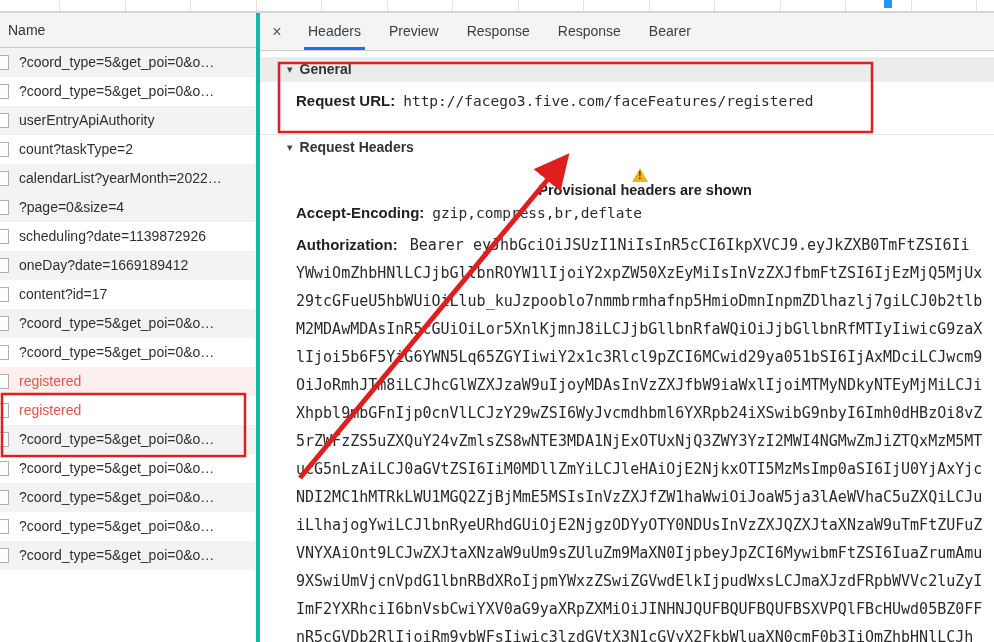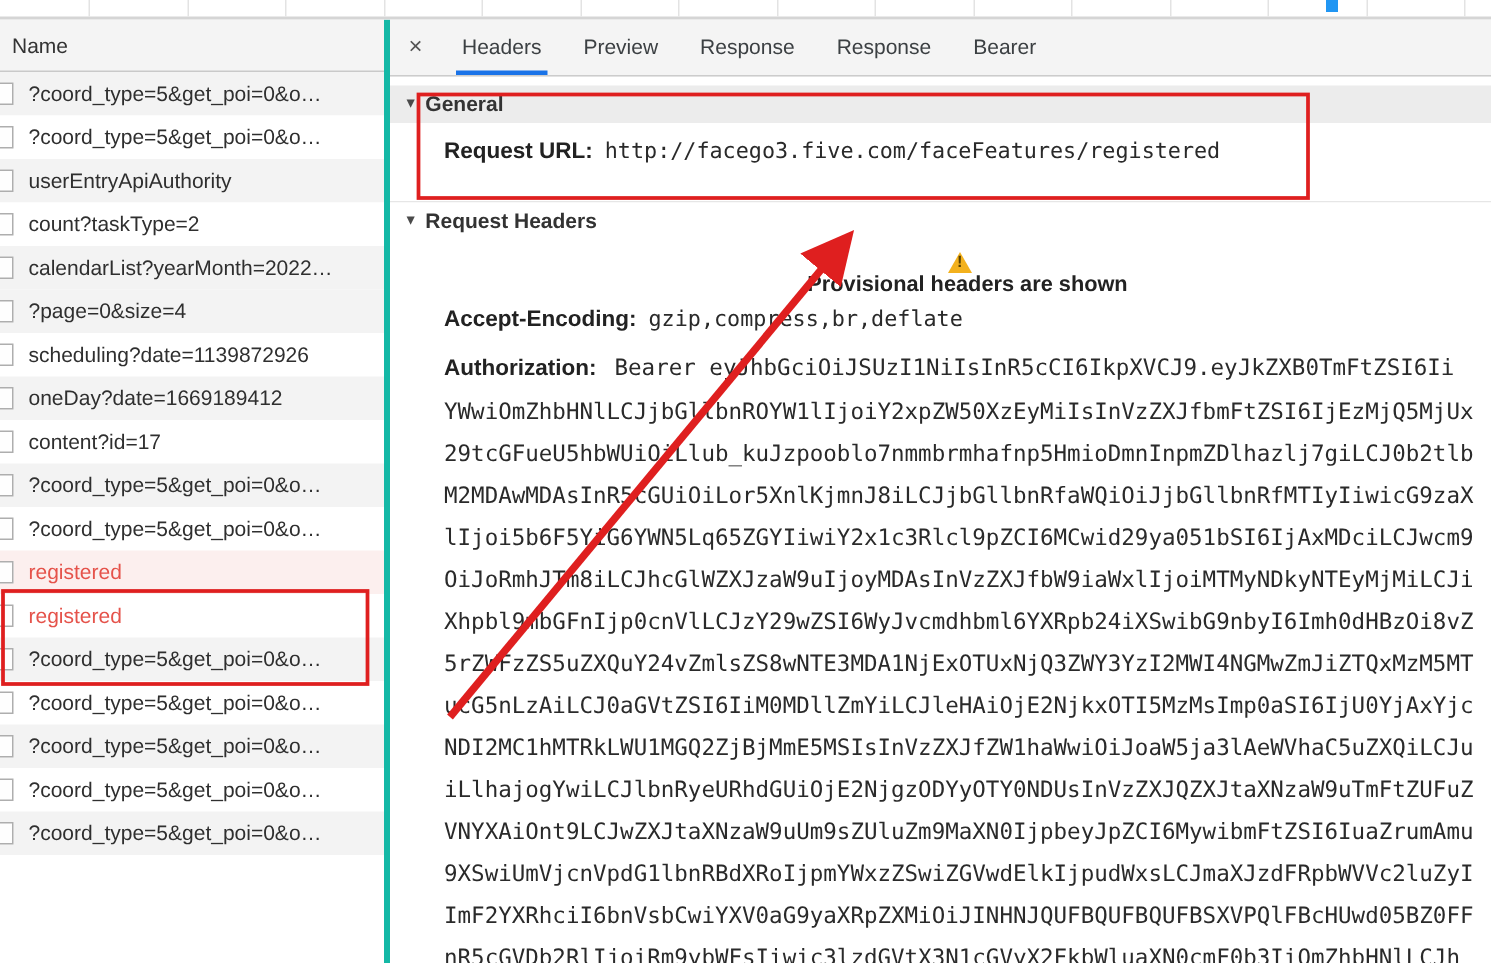--- a/index.html
+++ b/index.html
@@ -30,21 +30,21 @@
 
   
   .right-panel{flex:1;background:#fff;overflow:hidden;position:relative;}
   .tab-bar{height:37px;background:#f4f4f4;border-bottom:1px solid #ccc;display:flex;align-items:stretch;}
   .close-btn{width:34px;text-align:center;line-height:37px;font-size:16px;color:#555;cursor:pointer;}
   .tab{position:relative;padding:0 14px;line-height:37px;font-size:14px;color:#3c4043;cursor:pointer;}
   .tab.active::after{content:"";position:absolute;left:10px;right:10px;bottom:0;height:3px;
                      background:var(--underline-blue);}
 
   .section-header{display:flex;align-items:center;font-weight:bold;font-size:14px;color:#333;
-                  padding-left:11px;height:25px;line-height:25px;}
+                  padding-left:27px;height:25px;line-height:25px;}
   .section-header .tri{font-size:11px;color:#4a4a4a;margin-right:7px;font-weight:normal;}
   .sh-general{margin-top:6px;background:#ececec;}
   .hdr-divider{height:1px;background:#e6e6e6;margin-top:21px;}
   .sh-reqheaders{margin-top:0;background:#fff;height:24px;}
 
   .field-row{padding-left:36px;font-size:14px;display:flex;align-items:baseline;white-space:nowrap;}
   .field-label{font-weight:bold;color:#222;margin-right:8px;flex:none;font-size:15px;}
   .mono{font-family:"DejaVu Sans Mono","Liberation Mono",monospace;color:#2a2a2a;font-size:14.5px;}
   .url-row{margin-top:7px;height:24px;line-height:24px;}
 

